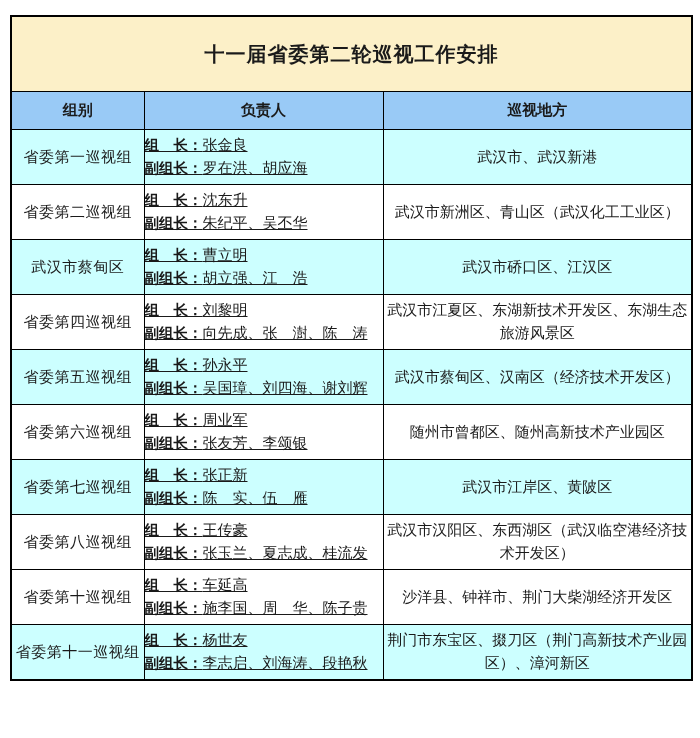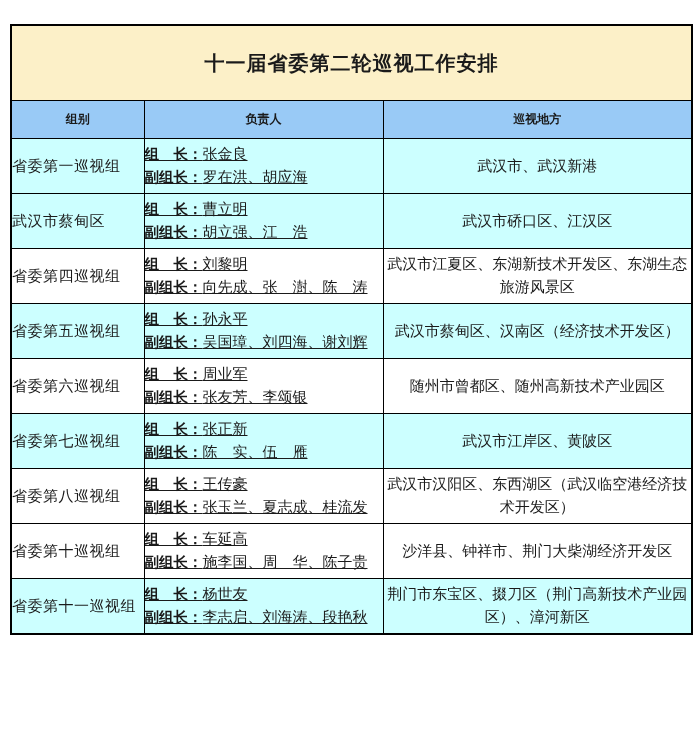--- a/index.html
+++ b/index.html
@@ -14,21 +14,21 @@
   .page {
     position: relative;
     width: 700px;
     height: 738px;
     background: #ffffff;
     overflow: hidden;
   }
   table.sched {
     position: absolute;
     left: 10px;
-    top: 24px;
+    top: 15px;
     width: 681px;
     border-collapse: collapse;
     table-layout: fixed;
     border: 2px solid #000000;
   }
   table.sched th, table.sched td {
     border: 1px solid #000000;
     padding: 0;
     overflow: hidden;
   }
@@ -38,29 +38,30 @@
     font-size: 20px;
     font-weight: bold;
     text-align: center;
     vertical-align: middle;
     letter-spacing: 1px;
   }
   tr.col-head th {
     height: 37px;
     background: #99CAF6;
     font-family: "Liberation Sans", "DejaVu Sans", sans-serif;
-    font-size: 12px;
+    font-size: 15px;
     font-weight: bold;
     text-align: center;
     vertical-align: middle;
   }
   tbody tr { background: #ffffff; }
   tbody tr.alt { background: #CCFFFF; }
   tbody td { height: 54px; vertical-align: middle; font-size: 15px; }
   td.c-group {
+    text-align: center;
     letter-spacing: 0.5px;
   }
   td.c-lead { padding: 2px 6px 2px 8px; text-decoration: underline; }
   td.c-lead .line {
     line-height: 23px;
     white-space: nowrap;
   }
   td.c-lead .lbl {
     font-weight: bold;
     font-family: "Liberation Sans", "DejaVu Sans", sans-serif;
@@ -96,20 +97,28 @@
       </tr>
     </thead>
     <tbody>
         <tr class="alt">
           <td class="c-group">省委第一巡视组</td>
           <td class="c-lead">
             <div class="line"><span class="lbl">组　长：</span><span>张金良</span></div>
             <div class="line"><span class="lbl">副组长：</span><span>罗在洪、胡应海</span></div>
           </td>
           <td class="c-place">武汉市、武汉新港</td>
+        </tr>
+        <tr>
+          <td class="c-group">省委第二巡视组</td>
+          <td class="c-lead">
+            <div class="line"><span class="lbl">组　长：</span><span>沈东升</span></div>
+            <div class="line"><span class="lbl">副组长：</span><span>朱纪平、吴丕华</span></div>
+          </td>
+          <td class="c-place">武汉市新洲区、青山区（武汉化工工业区）</td>
         </tr>
         <tr class="alt">
           <td class="c-group">武汉市蔡甸区</td>
           <td class="c-lead">
             <div class="line"><span class="lbl">组　长：</span><span>曹立明</span></div>
             <div class="line"><span class="lbl">副组长：</span><span>胡立强、江　浩</span></div>
           </td>
           <td class="c-place">武汉市硚口区、江汉区</td>
         </tr>
         <tr>

